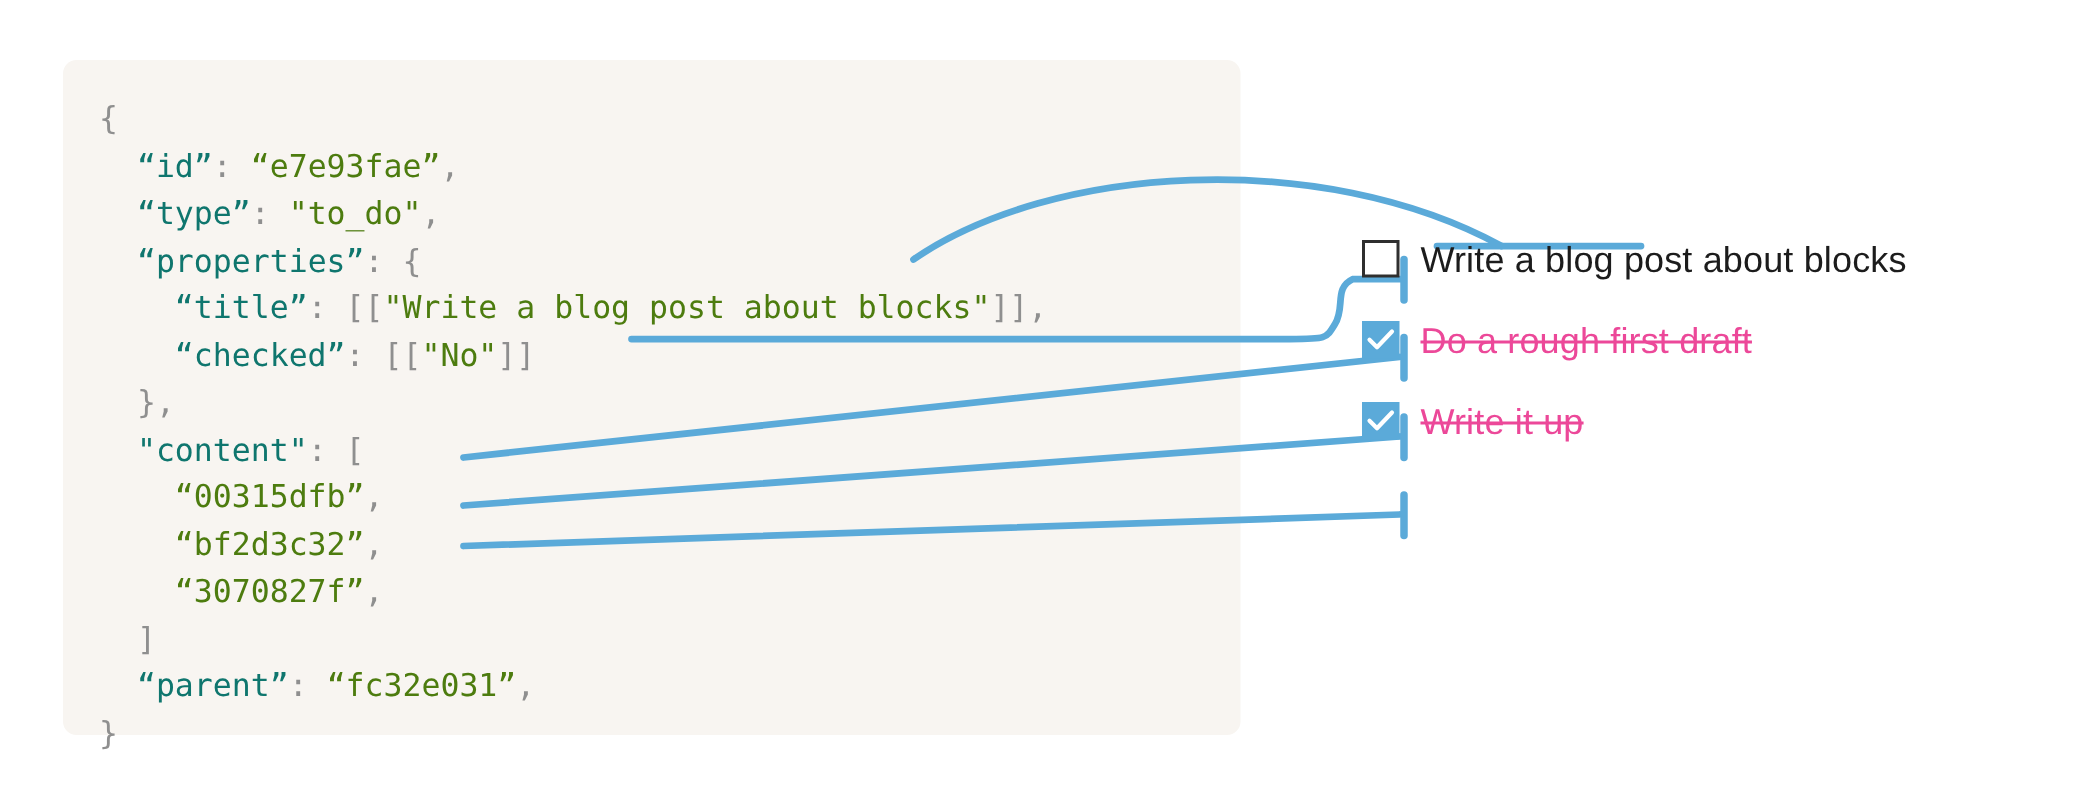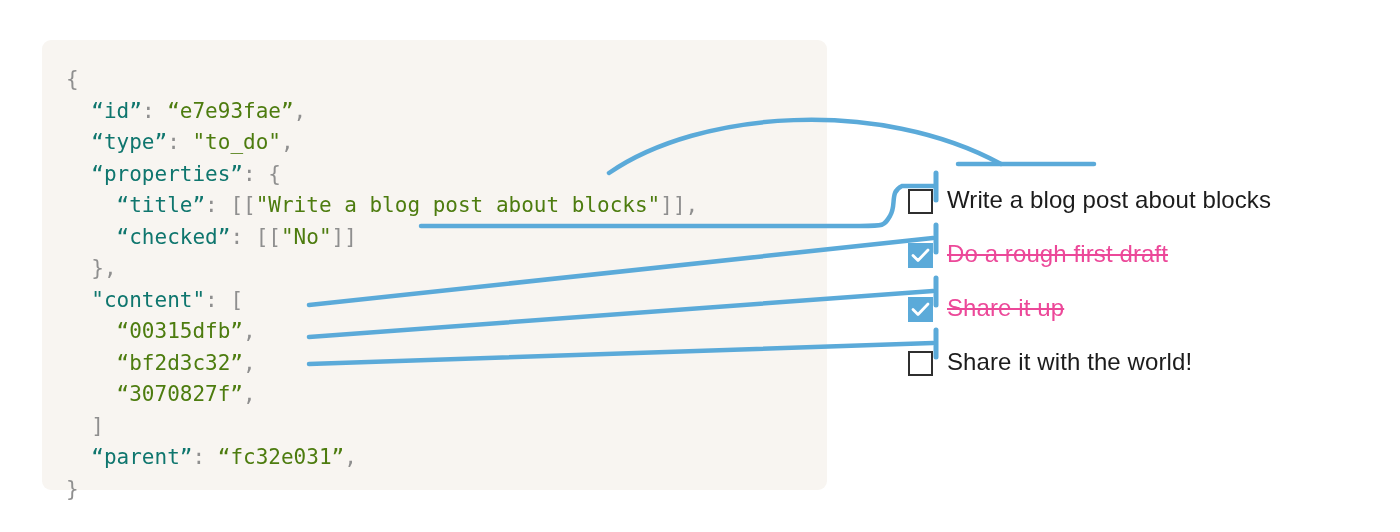--- a/index.html
+++ b/index.html
@@ -64,21 +64,21 @@
   .todo-list {
     position: absolute;
     left: 908px;
     top: 160px;
     width: 430px;
   }
   .todo-row {
     position: relative;
     height: 54px;
     display: flex;
-    align-items: flex-end;
+    align-items: flex-start;
   }
   .cb {
     width: 25px;
     height: 25px;
     box-sizing: border-box;
     flex: 0 0 auto;
     margin-right: 14px;
     position: relative;
   }
   .cb-unchecked {
@@ -150,21 +150,17 @@
           </svg>
         </div>
         <span class="todo-label done">Do a rough first draft</span>
       </div>
       <div class="todo-row">
         <div class="cb cb-checked">
           <svg width="19" height="17" viewBox="0 0 19 17" xmlns="http://www.w3.org/2000/svg">
             <path d="M2 8.5 L7 13.5 L17 3" fill="none" stroke="#ffffff" stroke-width="2.8" stroke-linecap="round" stroke-linejoin="round"></path>
           </svg>
         </div>
-        <span class="todo-label done">Share it up</span>
-      </div>
-      <div class="todo-row">
-        <div class="cb cb-unchecked"></div>
-        <span class="todo-label">Share it with the world!</span>
+        <span class="todo-label done">Write it up</span>
       </div>
     </div>
 
 </div>
 
 </body></html>

